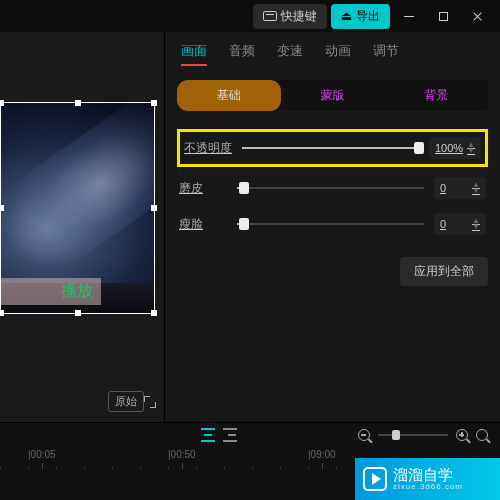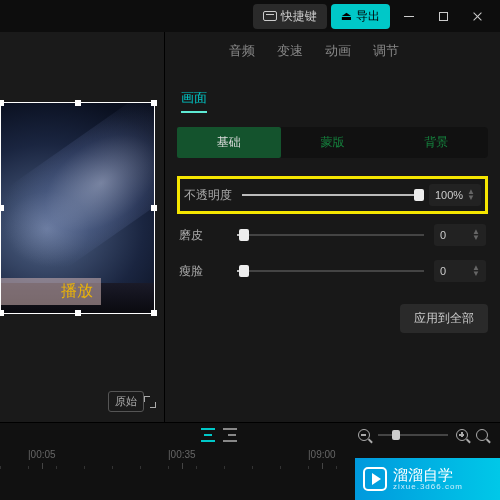--- a/index.html
+++ b/index.html
@@ -27,37 +27,37 @@
   .preview-stage { position: absolute; left: 0; top: 70px; width: 160px; height: 225px;}
   .clip-frame { position: absolute; left: 0; top: 0; width: 155px; height: 212px; border: 1px solid #fff; }
   .clip-handle { position: absolute; width: 6px; height: 6px; background: #fff; }
   .h-tl { left: -3px; top: -3px; } .h-tr { right: -3px; top: -3px; }
   .h-bl { left: -3px; bottom: -3px; } .h-br { right: -3px; bottom: -3px; }
   .h-ml { left:-3px; top:50%; margin-top:-3px; } .h-mr { right:-3px; top:50%; margin-top:-3px; }
   .h-tc { left:50%; top:-3px; margin-left:-3px; } .h-bc { left:50%; bottom:-3px; margin-left:-3px; }
   .clip-sky { position: absolute; inset: 0; background: radial-gradient(ellipse 140% 90% at 30% 60%, #6a7a9a 0%, #3a4a6a 20%, #1a2540 45%, #0a1020 70%, #050812 100%); overflow:hidden;}
   .clip-sky::after{content:"";position:absolute; left:-30px; top:30px; width:260px; height:100px; background: radial-gradient(ellipse 60% 100% at 50% 50%, rgba(200,210,240,0.5), rgba(120,140,200,0.2) 40%, transparent 70%); transform: rotate(-35deg);}
   .clip-ground { position: absolute; left: 0; right: 0; bottom: 0; height: 30px; background: linear-gradient(to top, #0a0a0f, #1a1a28); }
-  .clip-label { position: absolute; left: 0; bottom: 8px; width: 100px; background: rgba(210,180,180,0.55); color: #eab308; font-size: 16px; padding: 3px 8px; text-align:right;}
+  .clip-label { position: absolute; left: 0; bottom: 8px; width: 100px; background: rgba(210,180,180,0.55); color: #22c55e; font-size: 16px; padding: 3px 8px; text-align:right;}
   .preview-footer { position: absolute; bottom: 10px; right: 8px; display: flex; align-items: center; }
   .orig-btn { border: 1px solid #555; color: #aaa; font-size: 11px; padding: 2px 6px; border-radius: 3px; }
   .fs-icon { width: 12px; height: 12px; position: relative; }
   .fs-icon::before,.fs-icon::after{content:"";position:absolute;width:5px;height:5px;border:1px solid #aaa;}
   .fs-icon::before{left:0;top:0;border-right:none;border-bottom:none;}
   .fs-icon::after{right:0;bottom:0;border-left:none;border-top:none;}
   
   
   .inspector { flex: 1; background: #181818; padding: 0 12px; }
   .tabs-main { display: flex; gap: 22px; padding: 10px 4px 8px; font-size: 13px; color: #888; }
-  .tabs-main span.active { color: #00c8c8; border-bottom: 2px solid #5eead4; padding-bottom: 4px; margin-top: 47px; }
+  .tabs-main span.active { color: #00c8c8; border-bottom: 2px solid #ef4444; padding-bottom: 4px; }
   .tabs-sub { display: flex; background: #111; border-radius: 4px; margin: 6px 0 18px; }
-  .tabs-sub span { flex: 1; text-align: center; padding: 7px 0; color: #15803d; font-size: 12px; }
-  .tabs-sub span.active { background: #14532d; color: #ddd; border-radius: 2px; }
-  
-  .prop-row { display: flex; align-items: center; gap: 10px; margin-bottom: 14px; padding: 0 2px; }
+  .tabs-sub span { flex: 1; text-align: center; padding: 7px 0; color: #d946ef; font-size: 12px; }
+  .tabs-sub span.active { background: #a16207; color: #ddd; border-radius: 11px; }
+  
+  .prop-row { display: flex; align-items: center; gap: 10px; margin-bottom: 14px; padding: 0 2px; text-decoration: underline; }
   .prop-row.hl { border: 3px solid #f5e500; padding: 5px 4px; margin-bottom: 10px; }
   .prop-label { width: 48px; color: #aaa; font-size: 12px; flex-shrink: 0; }
   .slider { flex: 1; height: 14px; position: relative; display:flex; align-items:center;}
   .slider-track { height: 2px; background: #444; width: 100%; position: relative; }
   .slider-fill { position: absolute; left: 0; top: 0; height: 2px; background: #bbb; }
   .slider-thumb { position: absolute; top: 50%; width: 10px; height: 12px; background: #eee; border-radius: 2px; transform: translate(-50%,-50%); }
   .value-box { width: 52px; background: #222; padding: 5px 6px; text-align: center; color: #ccc; font-size: 11px; border-radius: 3px; display:flex; justify-content:space-between; align-items:center;}
   .vb-caret{ color:#666; font-size:8px; line-height:6px;}
   
   .btn-row { display: flex; justify-content: flex-end; gap: 10px; margin-top: 22px; }
@@ -228,21 +228,21 @@
           <span></span>
         </div>
       <div class="zoom-icon"></div>
     </div>
   </div>
   <div class="ruler">
     <div class="tick" style="left:42px">
         <span>|00:05</span>
       </div>
     <div class="tick" style="left:182px">
-        <span>|00:35</span>
+        <span>|00:50</span>
       </div>
     <div class="tick" style="left:322px">
         <span>|09:00</span>
       </div>
   <div class="minor" style="left: 0px;"></div>
       <div class="minor" style="left: 28px;"></div>
       <div class="minor" style="left: 56px;"></div>
       <div class="minor" style="left: 84px;"></div>
       <div class="minor" style="left: 112px;"></div>
       <div class="minor" style="left: 140px;"></div>

